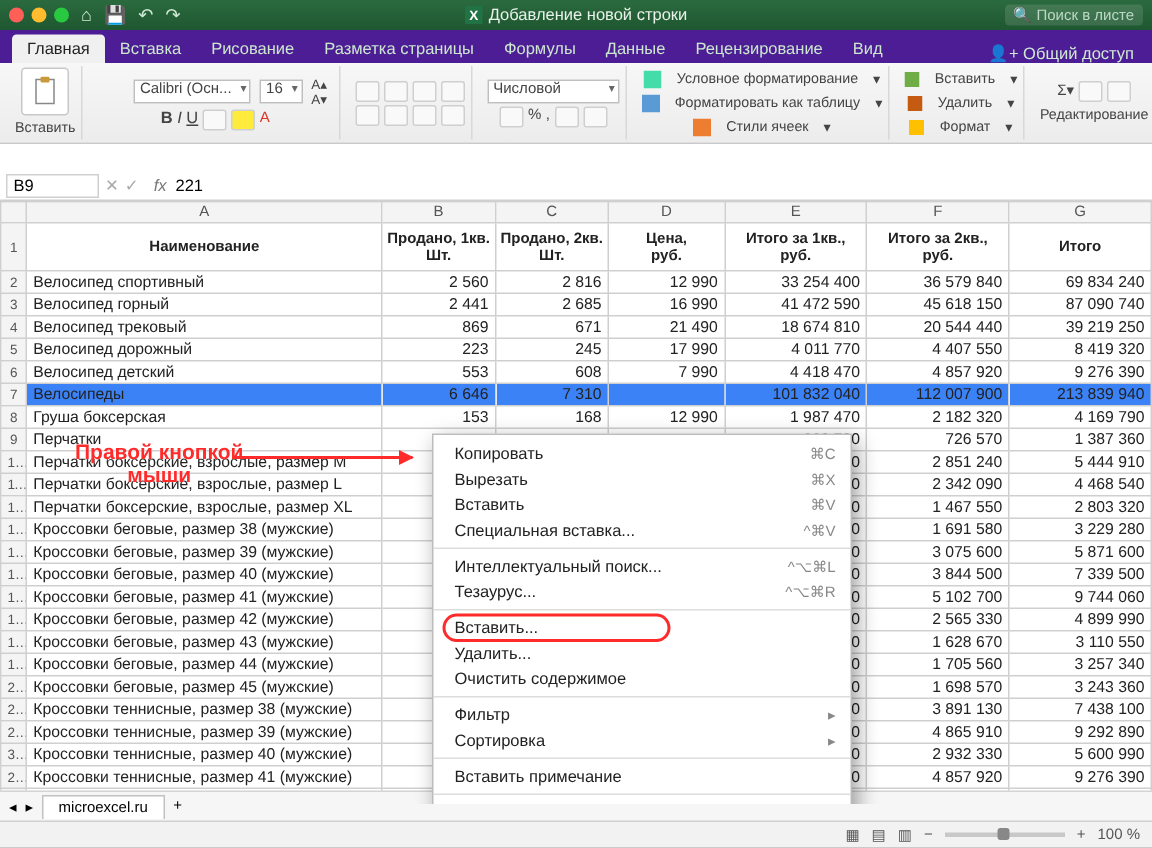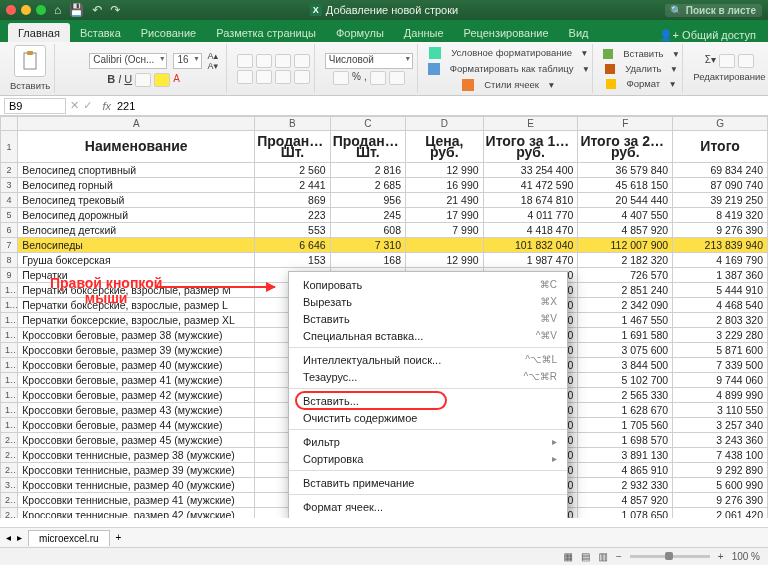--- a/index.html
+++ b/index.html
@@ -5,47 +5,47 @@
 * { margin:0; padding:0; box-sizing:border-box; font-family:-apple-system,"Helvetica Neue",Arial,sans-serif; }
 body { background:#555; width:768px; height:565px; overflow:hidden; position:relative; }
 .window { background:#fff; position:relative; height:100%; }
 .titlebar { height:20px; background:linear-gradient(#2b6a3f,#1e5730); display:flex; align-items:center; padding:0 6px; color:#fff; font-size:11px; }
 .traffic { display:flex; gap:5px; margin-right:8px; }
 .tdot { width:10px; height:10px; border-radius:50%; }
 .tdot.r{background:#ff5f57}.tdot.y{background:#febc2e}.tdot.g{background:#28c840}
 .tb-icons { display:flex; gap:8px; color:#cfe8d4; font-size:12px;}
 .title-center { position:absolute; left:50%; transform:translateX(-50%); display:flex; align-items:center; gap:4px; color:#e8f2ea;}
 .title-center svg { flex-shrink:0; }
-.search-top { margin-left:auto; font-size:10px; color:#bcd9c3; background:rgba(255,255,255,.12); padding:1px 6px; border-radius:3px;font-weight:bold;}
-.ribbon-tabs { height:22px; background:#15803d; display:flex; align-items:flex-end; padding:0 8px; color:#cce7d0; font-size:11px; }
+.search-top { margin-left:auto; font-size:10px; color:#bcd9c3; background:rgba(255,255,255,.12); padding:1px 6px; border-radius:3px;}
+.ribbon-tabs { height:22px; background:#4c1d95; display:flex; align-items:flex-end; padding:0 8px; color:#cce7d0; font-size:11px; }
 .rtab { padding:4px 10px 3px; cursor:pointer; }
 .rtab.active { background:#f0f0f0; color:#222; border-radius:3px 3px 0 0;}
 .share { margin-left:auto; color:#cfe8d4; font-size:11px; padding:0 4px;}
 .ribbon { height:54px; background:linear-gradient(#f7f7f7,#ececec); border-bottom:1px solid #c9c9c9; display:flex; align-items:center; padding:2px 6px; gap:6px; font-size:10px; color:#444;}
 .rgrp { display:flex; flex-direction:column; align-items:center; padding:0 4px; border-right:1px solid #d8d8d8; height:100%; justify-content:center; gap:2px;}
 .rgrp:last-child{border-right:none}
 .btn-paste { width:32px; height:32px; background:#fff; border:1px solid #c8c8c8; border-radius:3px; display:flex; align-items:center; justify-content:center;}
 .inline-ctl { display:flex; gap:6px; align-items:center;padding-left:24px; }
 .sel { height:16px; border:1px solid #bfbfbf; font-size:10px; padding:0 12px 0 3px; background:#fff; position:relative; white-space:nowrap; }
 .sel::after { content:"▾"; position:absolute; right:2px; font-size:8px; color:#666;}
 .ico-row { display:flex; gap:3px; }
 .ico { width:16px; height:14px; border:1px solid #cfcfcf; background:#f9f9f9; border-radius:2px;}
 .rtxt { font-size:9.5px; white-space:nowrap; display:flex; align-items:center; gap:10px; padding:1px 0;}
 .rtxt svg{flex-shrink:0}
-.fbar { height:20px; background:#fff; border-bottom:1px solid #d0d0d0; display:flex; align-items:center; font-size:11px;}
+.fbar { height:20px; background:#fff; border-bottom:1px solid #d0d0d0; display:flex; align-items:center; font-size:11px;margin-top:18px;}
 .namebox { width:62px; border:1px solid #cfcfcf; margin:0 4px; padding:1px 4px; font-size:11px;}
 .fx { color:#777; font-style:italic; margin:0 6px; font-size:11px;}
 .grid { height:402px; overflow:hidden; position:relative; font-size:10.5px; color:#222; }
 table { border-collapse:collapse; width:100%; table-layout:fixed;}
 th,td { border:1px solid #cfcfcf; padding:1px 4px; height:14px; overflow:hidden; white-space:nowrap; text-overflow:ellipsis;}
 th { background:#f4f4f4; font-weight:normal; text-align:center; height:14px; font-size:10px; color:#555;}
 th.rowh { width:16px; text-align:center; background:#f4f4f4; font-size:9px;}
-.hdr td { background:#fff; font-weight:bold; text-align:center; height:32px; vertical-align:middle; font-size:14px; line-height:11px; padding:2px;}
+.hdr td { background:#fff; font-weight:bold; text-align:center; height:32px; vertical-align:middle; font-size:10px; line-height:11px; padding:2px;}
 .num { text-align:right; }
-.selrow td { background:#fde047;margin-left:24px; }
+.selrow td { background:#3b82f6;margin-left:24px; }
 .annot { position:absolute; left:50px; top:160px; color:#ff2a2a; font-weight:bold; font-size:14px; text-shadow:0 0 1px #fff; z-index:5; text-align:center; line-height:15px;}
 .arrow { position:absolute; left:155px; top:170px; width:120px; height:2px; background:#ff2a2a; z-index:5;}
 .arrow::after { content:""; position:absolute; right:-1px; top:-4px; border-left:10px solid #ff2a2a; border-top:5px solid transparent; border-bottom:5px solid transparent;}
 .ctxmenu { position:absolute; left:288px; top:155px; width:280px; background:#fff; border:1px solid #bcbcbc; box-shadow:3px 5px 14px rgba(0,0,0,.4); font-size:11px; padding:4px 0; z-index:10;}
 .mi { padding:2px 10px 2px 14px; display:flex; justify-content:space-between; align-items:center; cursor:default; height:17px;}
 .sep { height:1px; background:#ddd; margin:3px 0;}
 .sc { color:#888; font-size:10px;}
 .mi.ring { position:relative; }
 .mi.ring::before { content:""; position:absolute; left:6px; right:120px; top:-1px; bottom:-1px; border:2px solid #ff2a2a; border-radius:10px; pointer-events:none;}
 .sheetbar { position:absolute; bottom:18px; left:0; right:0; height:20px; background:#f6f6f6; border-top:1px solid #d4d4d4; display:flex; align-items:center; font-size:10px; padding:0 6px; gap:6px;}
@@ -233,21 +233,21 @@
             <td class="num">2 685</td>
             <td class="num">16 990</td>
             <td class="num">41 472 590</td>
             <td class="num">45 618 150</td>
             <td class="num">87 090 740</td>
           </tr>
           <tr>
             <th class="rowh">4</th>
             <td>Велосипед трековый</td>
             <td class="num">869</td>
-            <td class="num">956</td>
+            <td class="num">671</td>
             <td class="num">21 490</td>
             <td class="num">18 674 810</td>
             <td class="num">20 544 440</td>
             <td class="num">39 219 250</td>
           </tr>
           <tr>
             <th class="rowh">5</th>
             <td>Велосипед дорожный</td>
             <td class="num">223</td>
             <td class="num">245</td>
@@ -482,20 +482,24 @@
           <span>Интеллектуальный поиск...</span>
           <span class="sc">^⌥⌘L</span>
         </div>
         <div class="mi">
           <span>Тезаурус...</span>
           <span class="sc">^⌥⌘R</span>
         </div>
         <div class="sep"></div>
         <div class="mi ring">
           <span>Вставить...</span>
+          <span class="sc"></span>
+        </div>
+        <div class="mi">
+          <span>Удалить...</span>
           <span class="sc"></span>
         </div>
         <div class="mi">
           <span>Очистить содержимое</span>
           <span class="sc"></span>
         </div>
         <div class="sep"></div>
         <div class="mi">
           <span>Фильтр</span>
           <span class="sc">▸</span>

